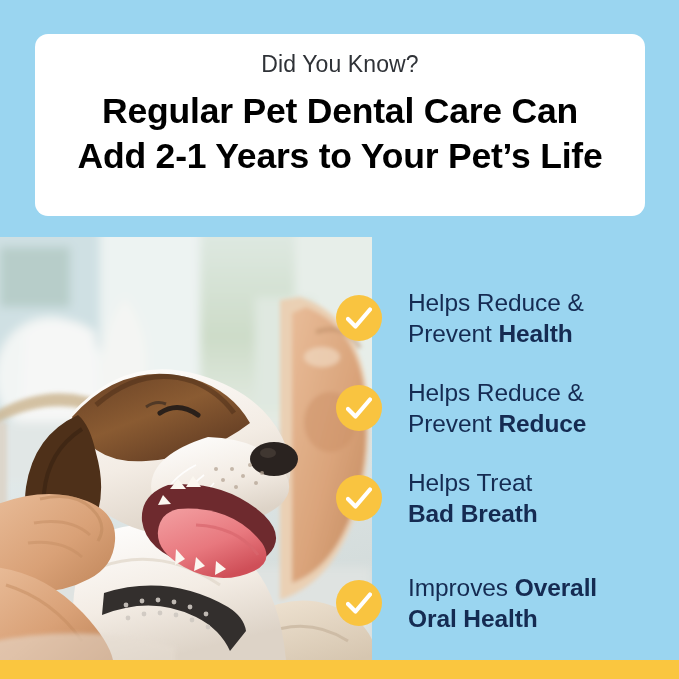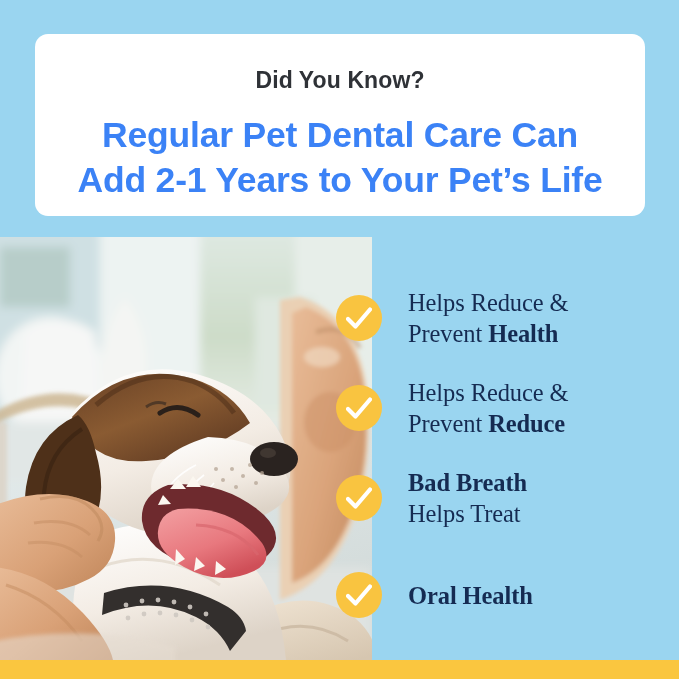--- a/index.html
+++ b/index.html
@@ -30,31 +30,31 @@
     height: 182px;
     background: #ffffff;
     border-radius: 13px;
     box-sizing: border-box;
     padding-top: 13px;
     text-align: center;
   }
   .eyebrow {
     font-family: "Liberation Sans", sans-serif;
     font-size: 23px;
-    font-weight: 700;
+    font-weight: 400;
     letter-spacing: 0.1px;
     color: #2f3237;
     line-height: 34px;
-    margin: 16px;
+    margin: 0;
   }
   .headline {
     font-family: "Liberation Sans", sans-serif;
     font-size: 35.5px;
     font-weight: bold;
-    color: #3b82f6;
+    color: #000000;
     line-height: 45px;
     letter-spacing: -0.2px;
     margin: 8px 0 0 0;
     padding: 0 14px;
   }
   .headline .hl-line { display: block; white-space: nowrap; }
 
   
   .photo {
     position: absolute;
@@ -97,21 +97,21 @@
   }
   .check-badge svg {
     position: absolute;
     left: 10px;
     top: 12px;
     width: 26px;
     height: 22px;
   }
   .benefit-text {
     margin-left: 26px;
-    font-family: Liberation Serif, serif;
+    font-family: Liberation Sans, sans-serif;
     font-size: 24.5px;
     line-height: 31px;
     color: #152b52;
     font-weight: 400;
     letter-spacing: -0.1px;
   }
   .benefit-text .ln { display: block; white-space: nowrap; }
   .benefit-text b { font-weight: bold; }
 
   
@@ -318,32 +318,33 @@
       </div>
     </div>
 
     <div class="benefit-row r2">
       <div class="check-badge">
         <svg viewBox="0 0 26 22" xmlns="http://www.w3.org/2000/svg" aria-hidden="true">
           <path d="M2 12 L9.5 19.5 L24 2.5" fill="none" stroke="#ffffff" stroke-width="4.2" stroke-linecap="round" stroke-linejoin="round"></path>
         </svg>
       </div>
       <div class="benefit-text">
+        <span class="ln">Helps Treat</span>
         <span class="ln"><span></span><b>Bad Breath</b></span>
-        <span class="ln">Helps Treat</span>
       </div>
     </div>
 
     <div class="benefit-row r3">
       <div class="check-badge">
         <svg viewBox="0 0 26 22" xmlns="http://www.w3.org/2000/svg" aria-hidden="true">
           <path d="M2 12 L9.5 19.5 L24 2.5" fill="none" stroke="#ffffff" stroke-width="4.2" stroke-linecap="round" stroke-linejoin="round"></path>
         </svg>
       </div>
       <div class="benefit-text">
+        <span class="ln"><span>Improves </span><b>Overall</b></span>
         <span class="ln"><span></span><b>Oral Health</b></span>
       </div>
     </div>
 
   </div>
 
   <div class="bottom-bar"></div>
 
 </div>
 

